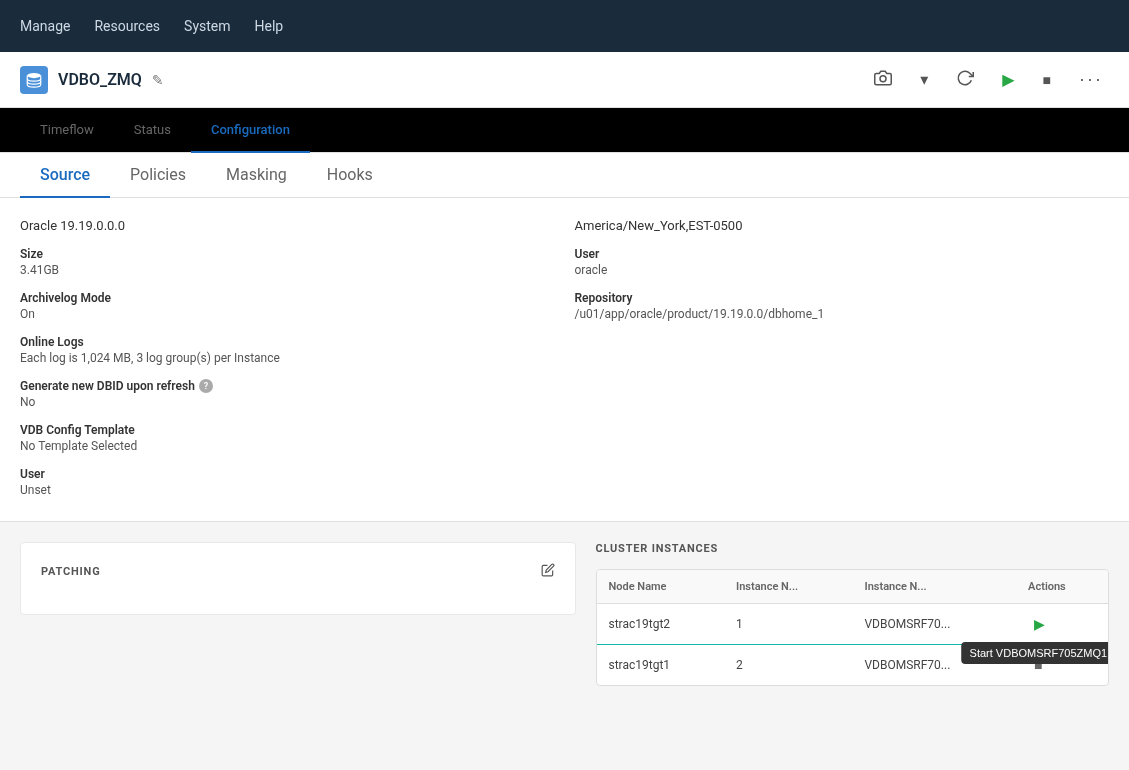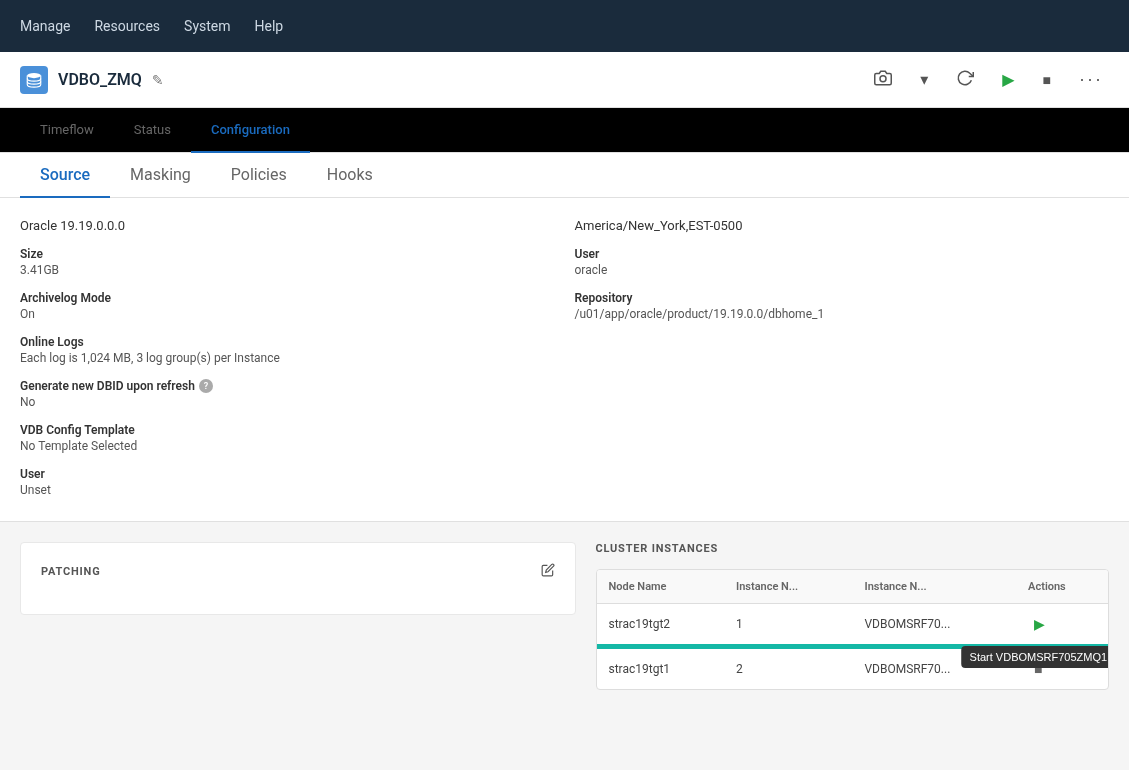--- a/index.html
+++ b/index.html
@@ -183,21 +183,21 @@
     thead th {
       background: #f9f9f9;
       border-bottom: 1px solid #ddd;
       padding: 10px 12px;
       font-size: 11px;
       font-weight: 600;
       color: #666;
       text-align: left;
     }
     tbody tr {
-      border-bottom: 5px solid #14b8a6;
+      border-bottom: 1px solid #14b8a6;
     }
     tbody tr:last-child { border-bottom: none; }
     tbody td {
       padding: 10px 12px;
       font-size: 12px;
       color: #444;
     }
     .action-btn {
       background: none;
       border: none;
@@ -299,22 +299,22 @@
 </div>
 
 <div class="tabs-primary">
   <div class="tab-primary">Timeflow</div>
   <div class="tab-primary">Status</div>
   <div class="tab-primary active">Configuration</div>
 </div>
 
 <div class="tabs-secondary">
   <div class="tab-secondary active">Source</div>
+  <div class="tab-secondary">Policies</div>
   <div class="tab-secondary">Masking</div>
-  <div class="tab-secondary">Policies</div>
   <div class="tab-secondary">Hooks</div>
 </div>
 
 <div style="background:#f5f5f5; padding: 0;">
 
   <div style="background:#fff; border-bottom: 1px solid #e0e0e0; padding: 20px 20px 10px 20px;">
     <div class="top-content">
 
       <div class="top-left">
         <div class="field-group">

